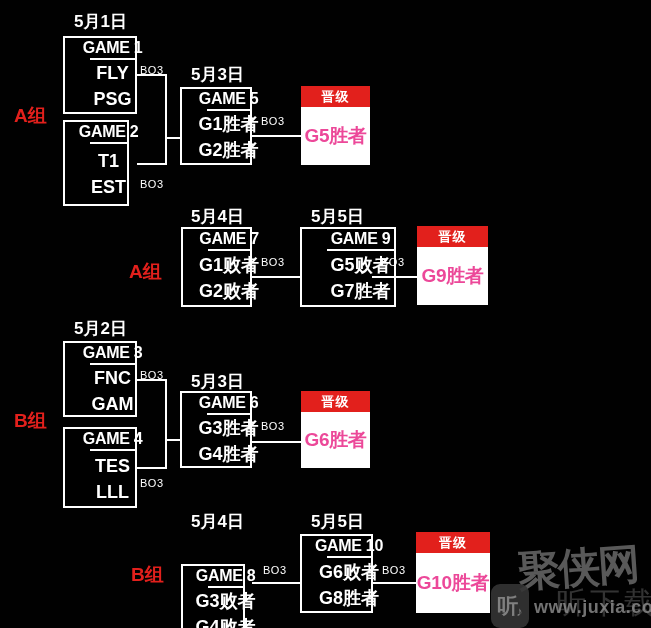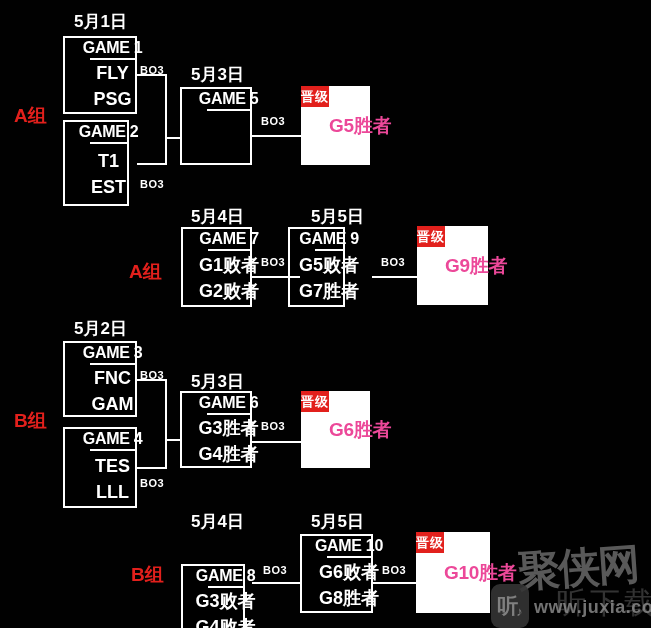--- a/index.html
+++ b/index.html
@@ -26,34 +26,34 @@
     height:20px;border-bottom:2px solid #fff;
     color:#fff;font-weight:bold;font-size:16px;
     display:flex;align-items:center;justify-content:center;
     letter-spacing:-0.3px;white-space:nowrap;flex:0 0 auto;
   }
   .mbody{
     flex:1;display:flex;flex-direction:column;align-items:center;justify-content:center;
     color:#fff;font-weight:bold;font-size:18px;line-height:26px;white-space:nowrap;
   }
   .adv{
-    position:absolute;display:flex;box-sizing:border-box;background:#fff;
+    position:absolute;display:flex;flex-direction:column;box-sizing:border-box;background:#fff;
   }
   .adv-head{
     height:21px;background:#e2201c;color:#fff;font-weight:bold;font-size:13px;
     display:flex;align-items:center;justify-content:center;letter-spacing:1px;flex:0 0 auto;
   }
   .adv-body{
     flex:1;display:flex;align-items:center;justify-content:center;
     color:#ec4899;font-weight:bold;font-size:19px;white-space:nowrap;letter-spacing:-0.3px;
   }
   .hline{position:absolute;height:2px;background:#fff;}
   .vline{position:absolute;width:2px;background:#fff;}
   .bo3{
-    position:absolute;color:#fff;font-weight:bold;font-size:11px;letter-spacing:0.5px;white-space:nowrap;
+    position:absolute;color:#fff;font-weight:normal;font-size:11px;letter-spacing:0.5px;white-space:nowrap;
   }
   
   .wm-brand{
     position:absolute;left:518px;top:540px;
     font-family:"DejaVu Serif", serif;font-weight:bold;font-size:42px;
     color:#777;opacity:0.75;white-space:nowrap;transform:rotate(-4deg);
     letter-spacing:-2px;
   }
   .wm-sub{
     position:absolute;left:556px;top:583px;
@@ -94,20 +94,24 @@
     <div class="mbody">
       <div>T1</div>
       <div>EST</div>
     </div>
   </div>
 
   <div class="date" style="left:191px;top:63px">5月3日</div>
 
   <div class="match" style="left:180px;top:87px;width:72px;height:78px">
     <div class="mtitle">GAME 5</div>
+    <div class="mbody">
+      <div>G1胜者</div>
+      <div>G2胜者</div>
+    </div>
   </div>
 
   <div class="adv" style="left:301px;top:86px;width:69px;height:79px">
     <div class="adv-head">晋级</div>
     <div class="adv-body">G5胜者</div>
   </div>
 
   <div class="hline" style="left:137px;top:74px;width:28px"></div>
   <div class="hline" style="left:137px;top:163px;width:28px"></div>
   <div class="vline" style="left:165px;top:74px;height:91px"></div>
@@ -122,21 +126,21 @@
   <div class="group-label" style="left:129px;top:259px">A组</div>
 
   <div class="match" style="left:181px;top:227px;width:71px;height:80px">
     <div class="mtitle">GAME 7</div>
     <div class="mbody">
       <div>G1败者</div>
       <div>G2败者</div>
     </div>
   </div>
 
-  <div class="match" style="left:288px;top:227px;width:57px;height:80px">
+  <div class="match" style="left:300px;top:227px;width:96px;height:80px">
     <div class="mtitle">GAME 9</div>
     <div class="mbody">
       <div>G5败者</div>
       <div>G7胜者</div>
     </div>
   </div>
 
   <div class="adv" style="left:417px;top:226px;width:71px;height:79px">
     <div class="adv-head">晋级</div>
     <div class="adv-body">G9胜者</div>

